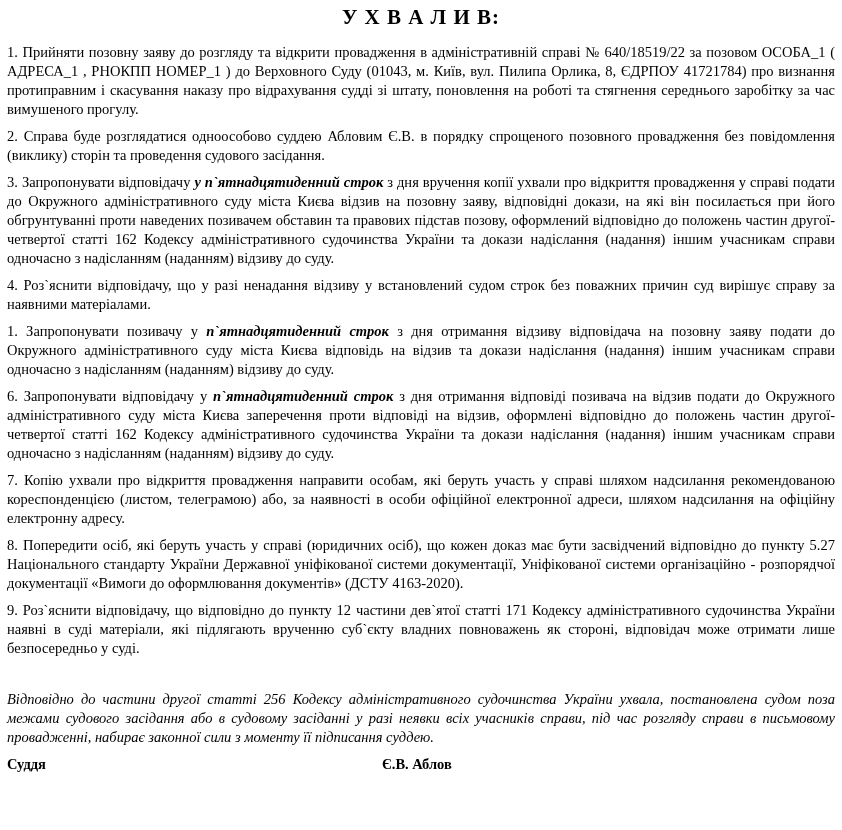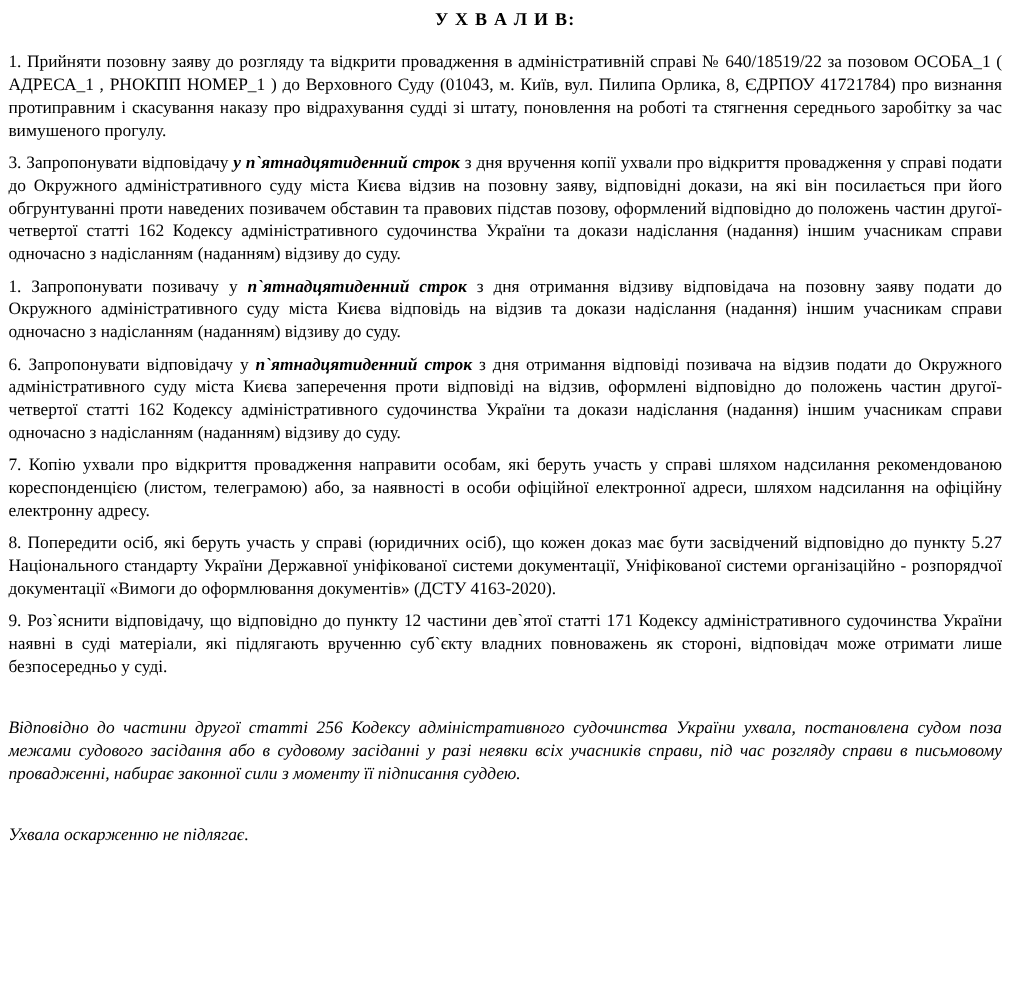--- a/index.html
+++ b/index.html
@@ -10,21 +10,21 @@
     overflow: hidden;
     font-family: "Liberation Serif", "DejaVu Serif", serif;
     font-size: 14.5px;
     line-height: 19px;
     color: #000000;
     padding: 8px 7px 0 7px;
   }
   .doc-title {
     text-align: center;
     font-weight: bold;
-    font-size: 15px;
+    font-size: 21px;
     letter-spacing: 1px;
     margin-bottom: 16px;
   }
   .paragraphs p {
     text-align: justify;
     margin-bottom: 8px;
   }
   .paragraphs p.italic {
     font-style: italic;
     margin-top: 32px;
@@ -43,23 +43,28 @@
   }
 </style>
 </head>
 <body>
 
 <div class="page">
   <div class="doc-title">У Х В А Л И В:</div>
 
   <div class="paragraphs" id="paragraphs">
       <p><span>1. Прийняти позовну заяву до розгляду та відкрити провадження в адміністративній справі № 640/18519/22 за позовом ОСОБА_1 ( АДРЕСА_1 , РНОКПП НОМЕР_1 ) до Верховного Суду (01043, м. Київ, вул. Пилипа Орлика, 8, ЄДРПОУ 41721784) про визнання протиправним і скасування наказу про відрахування судді зі штату, поновлення на роботі та стягнення середнього заробітку за час вимушеного прогулу.</span></p>
+      <p><span>2. Справа буде розглядатися одноособово суддею Абловим Є.В. в порядку спрощеного позовного провадження без повідомлення (виклику) сторін та проведення судового засідання.</span></p>
       <p><span>3. Запропонувати відповідачу </span><span class="seg-bold">у п`ятнадцятиденний строк</span><span> з дня вручення копії ухвали про відкриття провадження у справі подати до Окружного адміністративного суду міста Києва відзив на позовну заяву, відповідні докази, на які він посилається при його обгрунтуванні проти наведених позивачем обставин та правових підстав позову, оформлений відповідно до положень частин другої-четвертої статті 162 Кодексу адміністративного судочинства України та докази надіслання (надання) іншим учасникам справи одночасно з надісланням (наданням) відзиву до суду.</span></p>
+      <p><span>4. Роз`яснити відповідачу, що у разі ненадання відзиву у встановлений судом строк без поважних причин суд вирішує справу за наявними матеріалами.</span></p>
       <p><span>1. Запропонувати позивачу у </span><span class="seg-bold">п`ятнадцятиденний строк</span><span> з дня отримання відзиву відповідача на позовну заяву подати до Окружного адміністративного суду міста Києва відповідь на відзив та докази надіслання (надання) іншим учасникам справи одночасно з надісланням (наданням) відзиву до суду.</span></p>
       <p><span>6. Запропонувати відповідачу у </span><span class="seg-bold">п`ятнадцятиденний строк</span><span> з дня отримання відповіді позивача на відзив подати до Окружного адміністративного суду міста Києва заперечення проти відповіді на відзив, оформлені відповідно до положень частин другої-четвертої статті 162 Кодексу адміністративного судочинства України та докази надіслання (надання) іншим учасникам справи одночасно з надісланням (наданням) відзиву до суду.</span></p>
       <p><span>7. Копію ухвали про відкриття провадження направити особам, які беруть участь у справі шляхом надсилання рекомендованою кореспонденцією (листом, телеграмою) або, за наявності в особи офіційної електронної адреси, шляхом надсилання на офіційну електронну адресу.</span></p>
       <p><span>8. Попередити осіб, які беруть участь у справі (юридичних осіб), що кожен доказ має бути засвідчений відповідно до пункту 5.27 Національного стандарту України Державної уніфікованої системи документації, Уніфікованої системи організаційно - розпорядчої документації «Вимоги до оформлювання документів» (ДСТУ 4163-2020).</span></p>
       <p><span>9. Роз`яснити відповідачу, що відповідно до пункту 12 частини дев`ятої статті 171 Кодексу адміністративного судочинства України наявні в суді матеріали, які підлягають врученню суб`єкту владних повноважень як стороні, відповідач може отримати лише безпосередньо у суді.</span></p>
       <p class="italic"><span>Відповідно до частини другої статті 256 Кодексу адміністративного судочинства України ухвала, постановлена судом поза межами судового засідання або в судовому засіданні у разі неявки всіх учасників справи, під час розгляду справи в письмовому провадженні, набирає законної сили з моменту її підписання суддею.</span></p>
-      <p class="italic"><span>Ухвала оскарженню не підлягає.</span></p>
     </div>
 
+  <div class="signature-row">
+    <span class="sig-role">Суддя</span>
+    <span class="sig-name">Є.В. Аблов</span>
+  </div>
 </div>
 
 </body></html>

